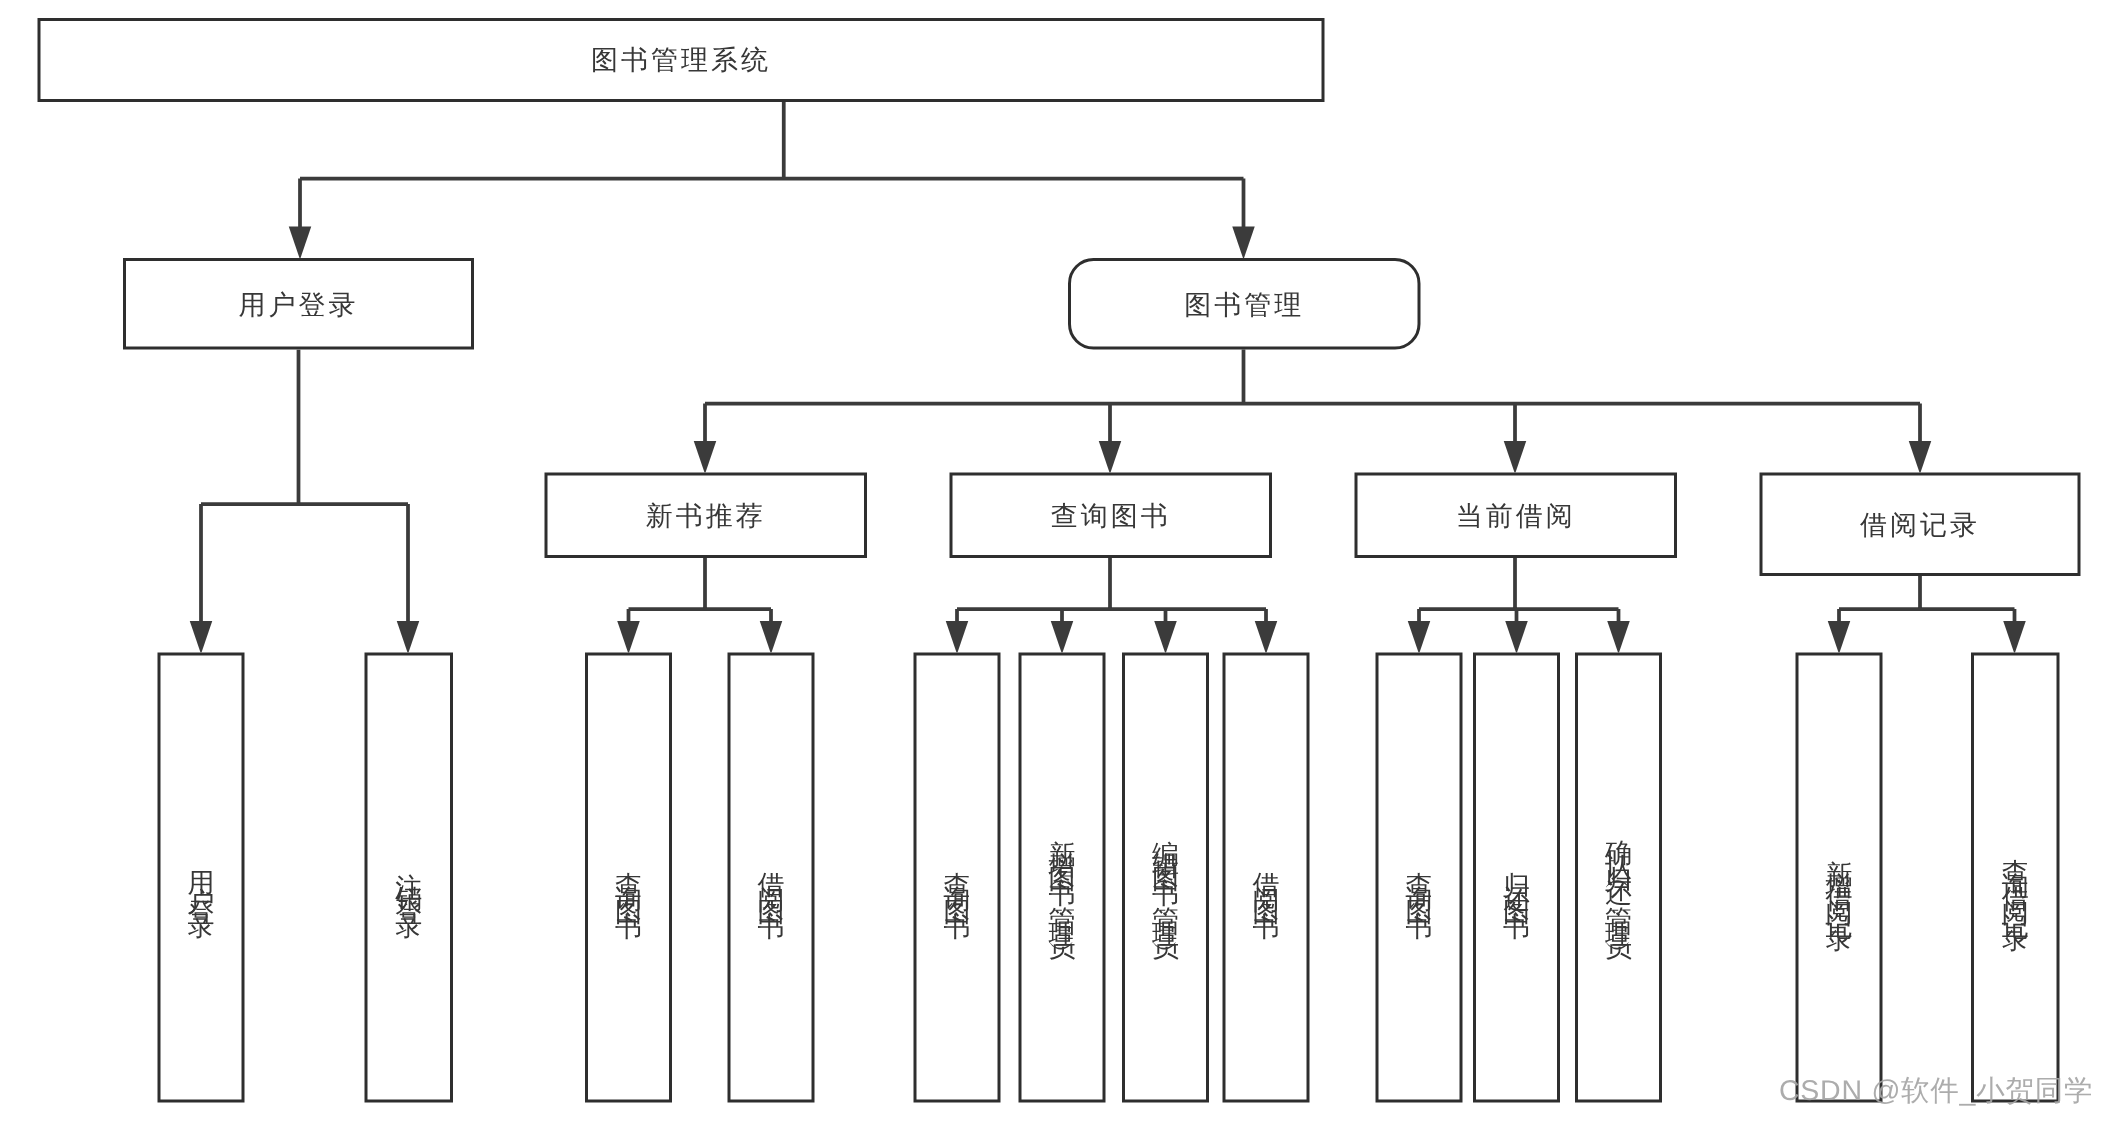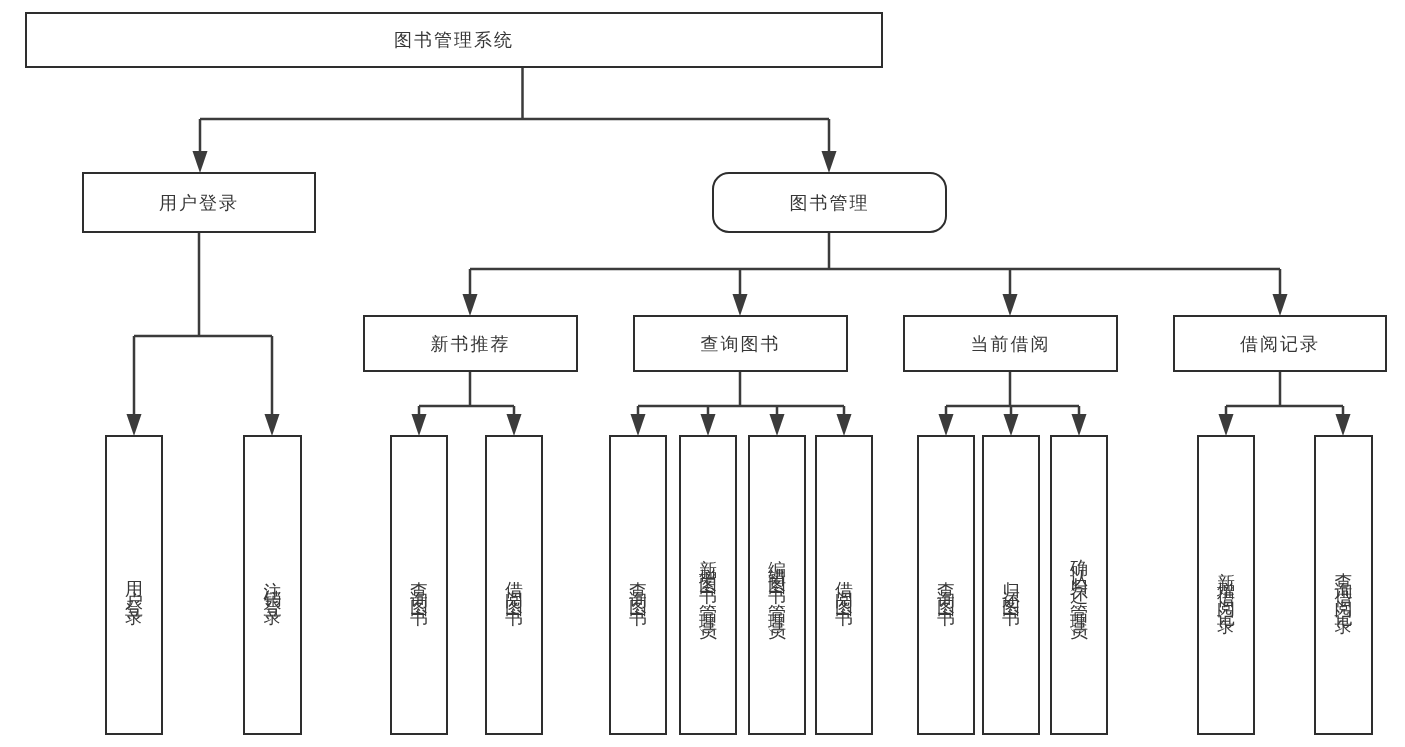--- a/index.html
+++ b/index.html
@@ -78,21 +78,21 @@
 
   <div class="box" style="left:363px; top:315px; width:215px; height:57px;">
     <span>新书推荐</span>
   </div>
   <div class="box" style="left:633px; top:315px; width:215px; height:57px;">
     <span>查询图书</span>
   </div>
   <div class="box" style="left:903px; top:315px; width:215px; height:57px;justify-content:center;">
     <span>当前借阅</span>
   </div>
-  <div class="box" style="left:1173px; top:315px; width:214px; height:57px;">
+  <div class="box" style="left:1173px; top:315px; width:214px; height:69px;">
     <span>借阅记录</span>
   </div>
 
   <div class="vbox" style="left:105px; top:435px; width:58px; height:300px;">
     <span>用户登录</span>
   </div>
   <div class="vbox" style="left:243px; top:435px; width:59px; height:300px;">
     <span>注销登录</span>
   </div>
 
@@ -126,14 +126,15 @@
     <span>确认归还（管理员）</span>
   </div>
 
   <div class="vbox" style="left:1197px; top:435px; width:58px; height:300px;">
     <span>新增借阅记录</span>
   </div>
   <div class="vbox" style="left:1314px; top:435px; width:59px; height:300px;">
     <span>查询借阅记录</span>
   </div>
 
+  <div class="watermark">CSDN @软件_小贺同学</div>
 
 </div>
 
 </body></html>

